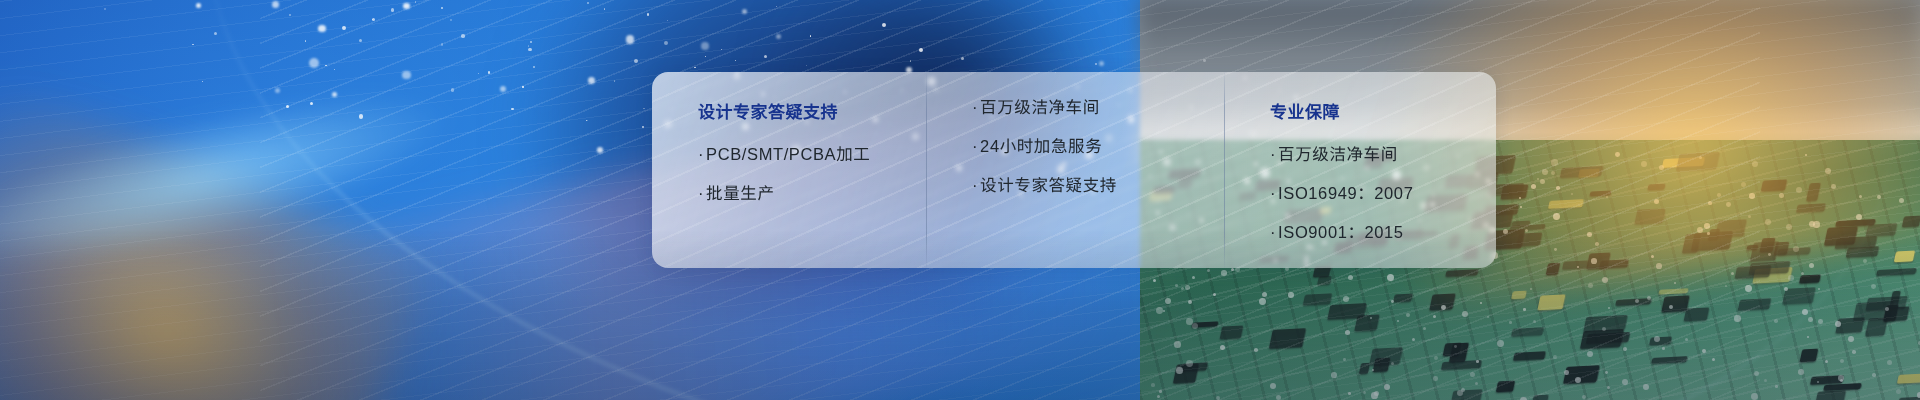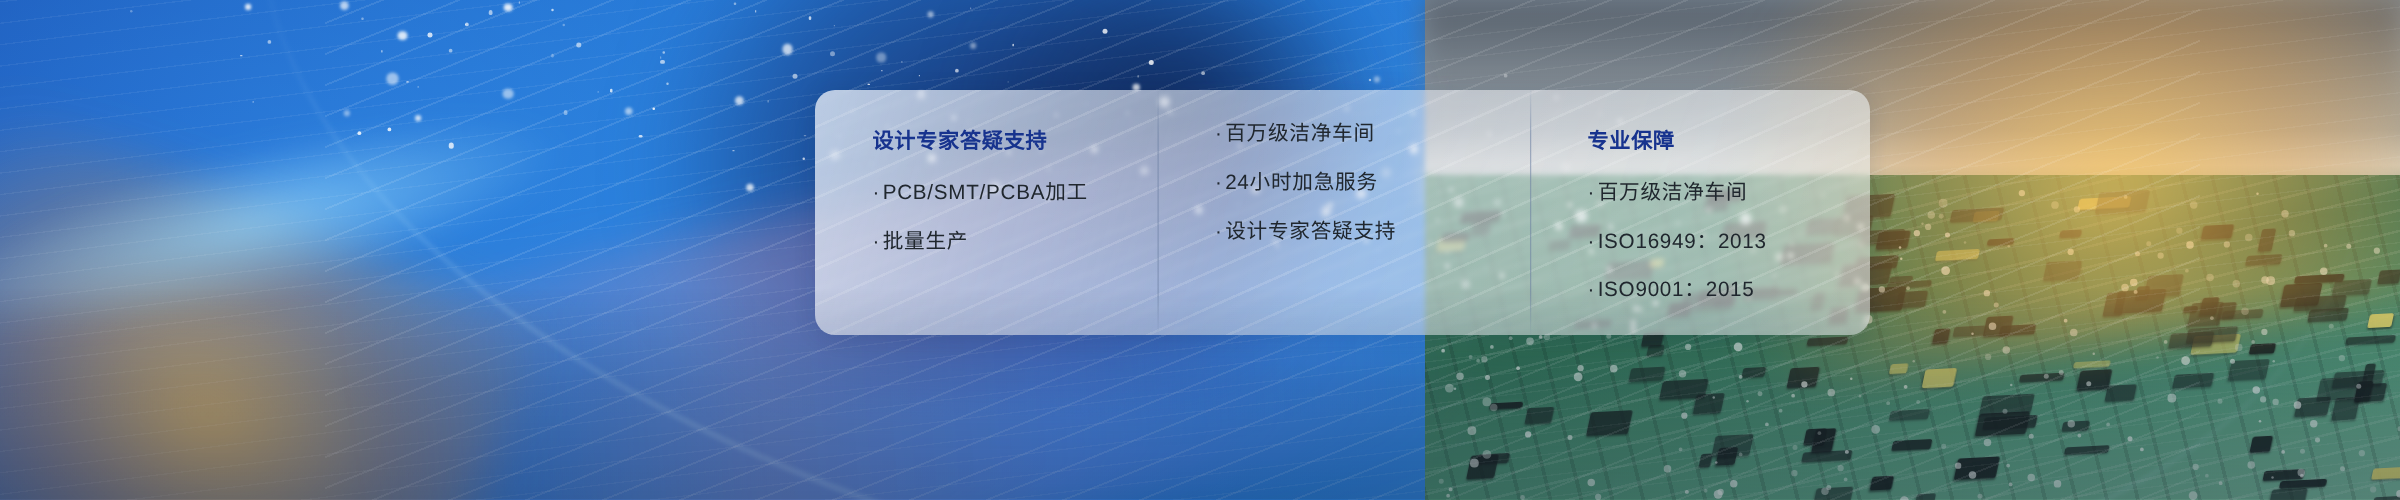--- a/index.html
+++ b/index.html
@@ -826,21 +826,21 @@
     </div>
 
     <div class="divider d2"></div>
 
     <div class="col col-3">
       <div class="col-title">专业保障</div>
       <div class="col-item">
         <span class="bullet">·</span><span>百万级洁净车间</span>
       </div>
       <div class="col-item">
-        <span class="bullet">·</span><span>ISO16949：2013</span>
+        <span class="bullet">·</span><span>ISO16949：2007</span>
       </div>
       <div class="col-item">
         <span class="bullet">·</span><span>ISO9001：2015</span>
       </div>
     </div>
   </div>
 
   <div class="headline-scrim"></div>
 
 </div>

